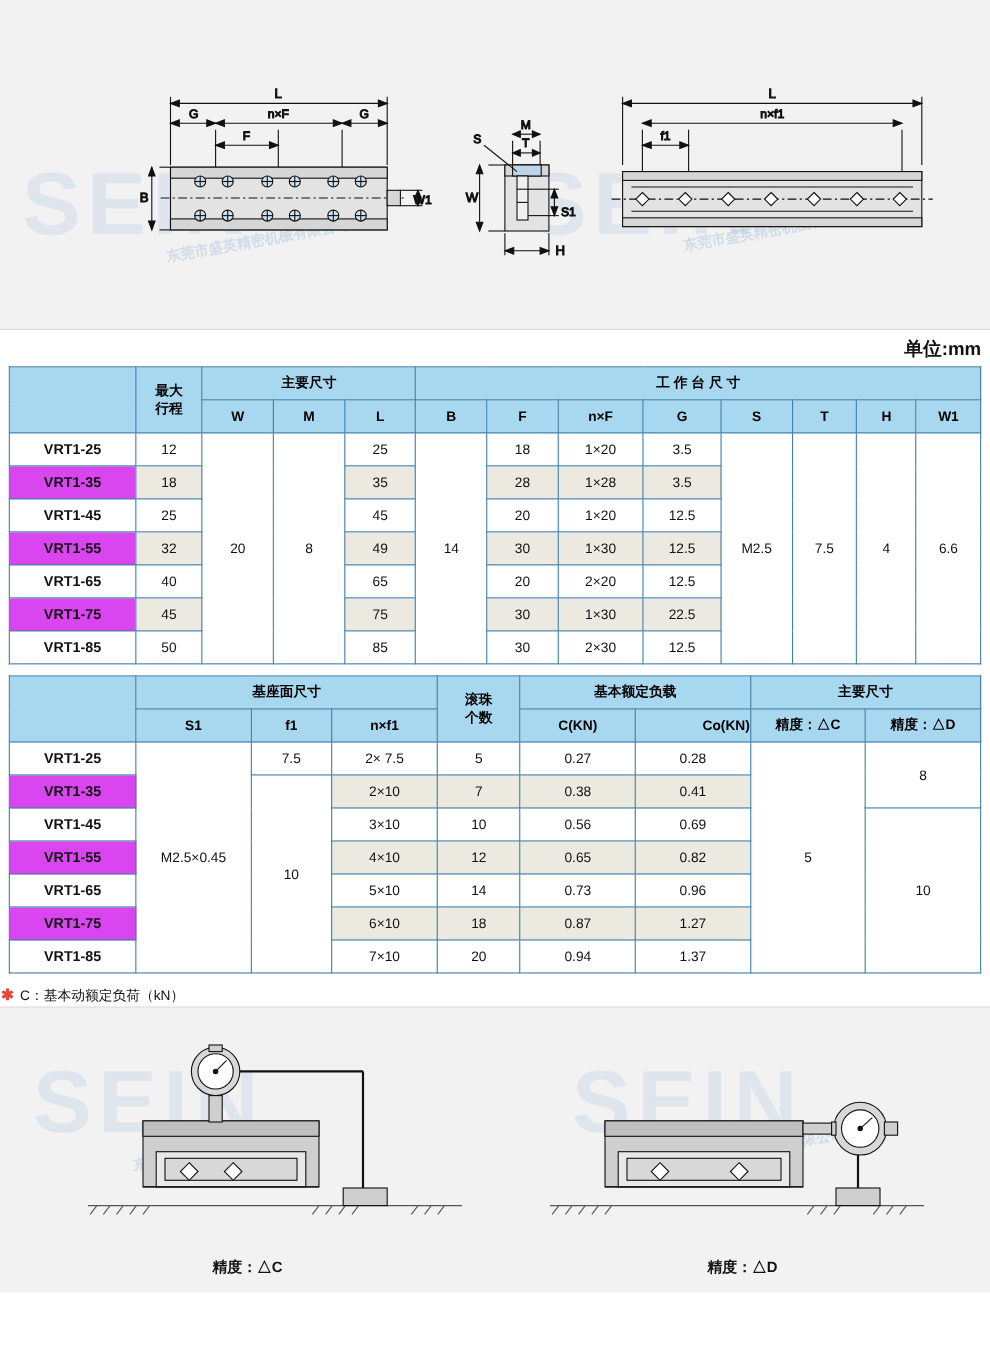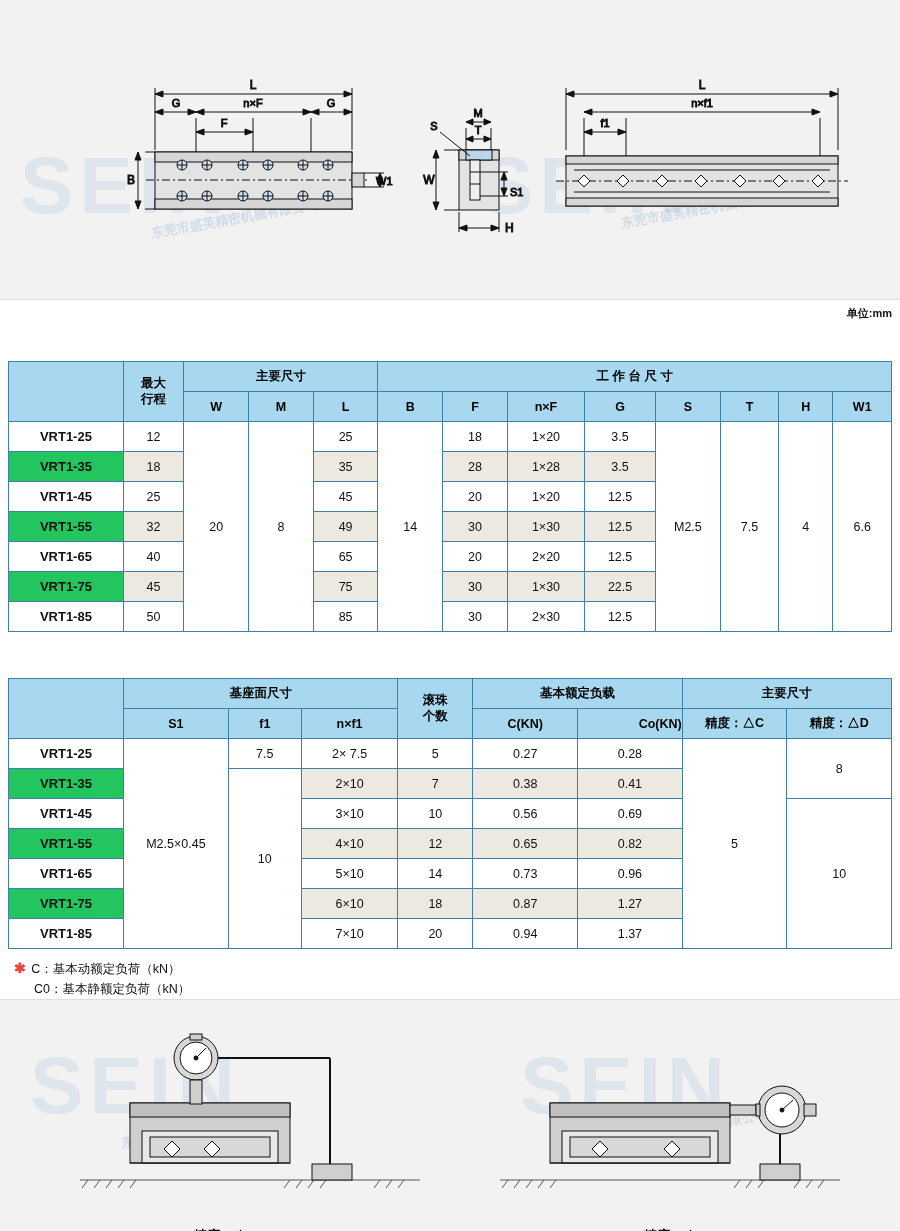--- a/index.html
+++ b/index.html
@@ -37,59 +37,58 @@
     height:260px;
     background:#f2f2f2;
     border-top:1px solid #dedede;
     overflow:hidden;
   }
   .svg-abs { position:absolute; left:0; top:0; }
 
   
   .units {
     text-align:right;
-    font-size:11px;
+    font-size:17px;
     font-weight:bold;
     padding:6px 8px 4px 0;
   }
 
   
   .tbl-wrap { padding:0 8px; }
   table {
     border-collapse:collapse;
     width:100%;
     font-size:12.5px;
-    margin-top:36px;
   }
   table td, table th {
     border:1px solid #3f7fa8;
     text-align:center;
     vertical-align:middle;
     padding:0;
     height:30px;
     font-weight:normal;
   }
   thead th {
     background:#a8d8f0;
     font-weight:bold;
     font-size:12.5px;
     color:#000;
   }
   .rowname {
     font-weight:bold;
     font-size:13px;
     background:#ffffff;
   }
-  tr.alt .rowname { background:#22c55e; }
+  tr.alt .rowname { background:#d946ef; }
   tr.alt td { background:#ece9e0; }
   tr.alt td.white { background:#ffffff; }
   .hdr-blank { background:#a8d8f0; }
 
   .note {
-    padding:8px 0 0 14px;
+    padding:8px 0 0 1px;
     font-size:12.5px;
     line-height:1.6;
   }
   .note .star { color:#e8453c; font-weight:bold; font-size:14px; }
   .note-line { display:block; padding-left:2px; }
   .note-indent { padding-left:20px; }
 
   .caption-row {
     position:absolute;
     bottom:14px;
@@ -465,21 +464,20 @@
       <td>0.94</td>
       <td>1.37</td>
     </tr>
   </tbody>
 </table>
 </div>
 
 <div class="note">
   <span class="star">✱</span>
   <span class="note-line" style="display:inline;">C：基本动额定负荷（kN）</span>
-  <div class="note-indent">C0：基本静额定负荷（kN）</div>
 </div>
 
 <div class="diagram-bottom">
   <div class="wm wm-big" style="left:30px; top:40px;">SEIN</div>
   <div class="wm wm-big" style="left:520px; top:40px;">SEIN</div>
   <div class="wm wm-small" style="left:120px; top:120px; transform:rotate(-10deg);">东莞市盛英精密机械有限公司</div>
   <div class="wm wm-small" style="left:600px; top:120px; transform:rotate(-10deg);">东莞市盛英精密机械有限公司</div>
 
   <svg class="svg-abs" width="900" height="260">
     <g stroke="#111" fill="none" stroke-width="1">

